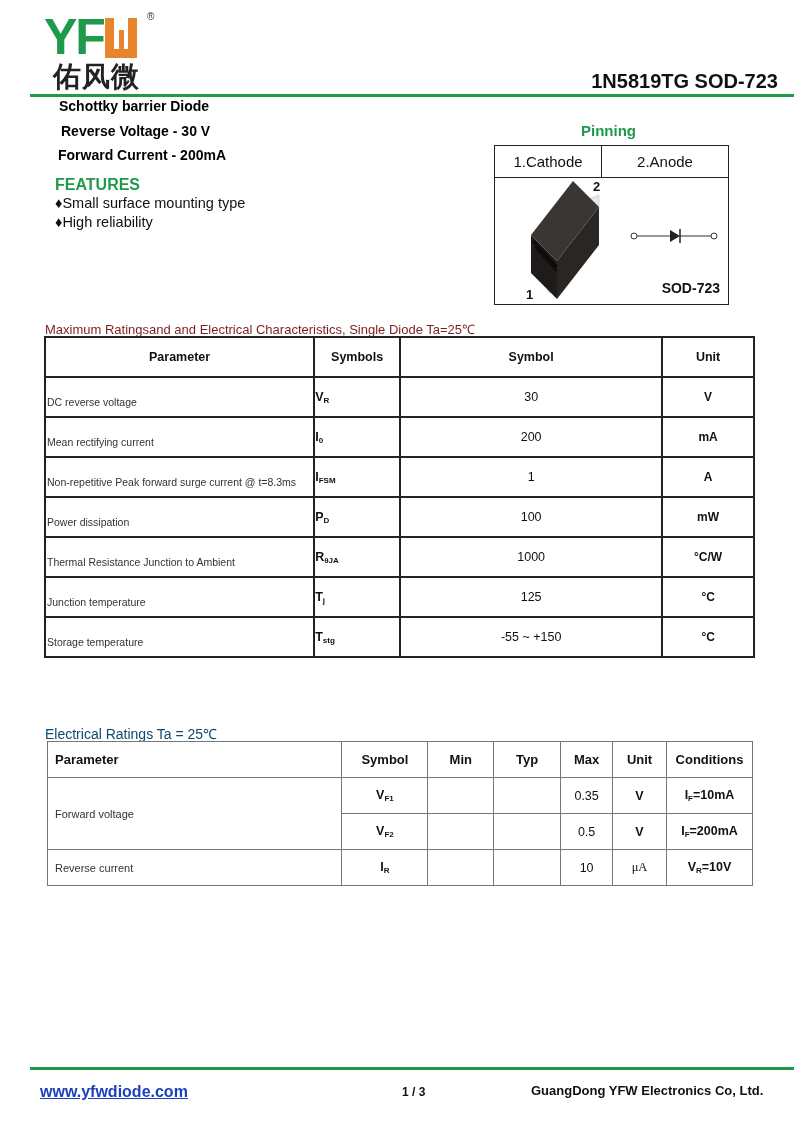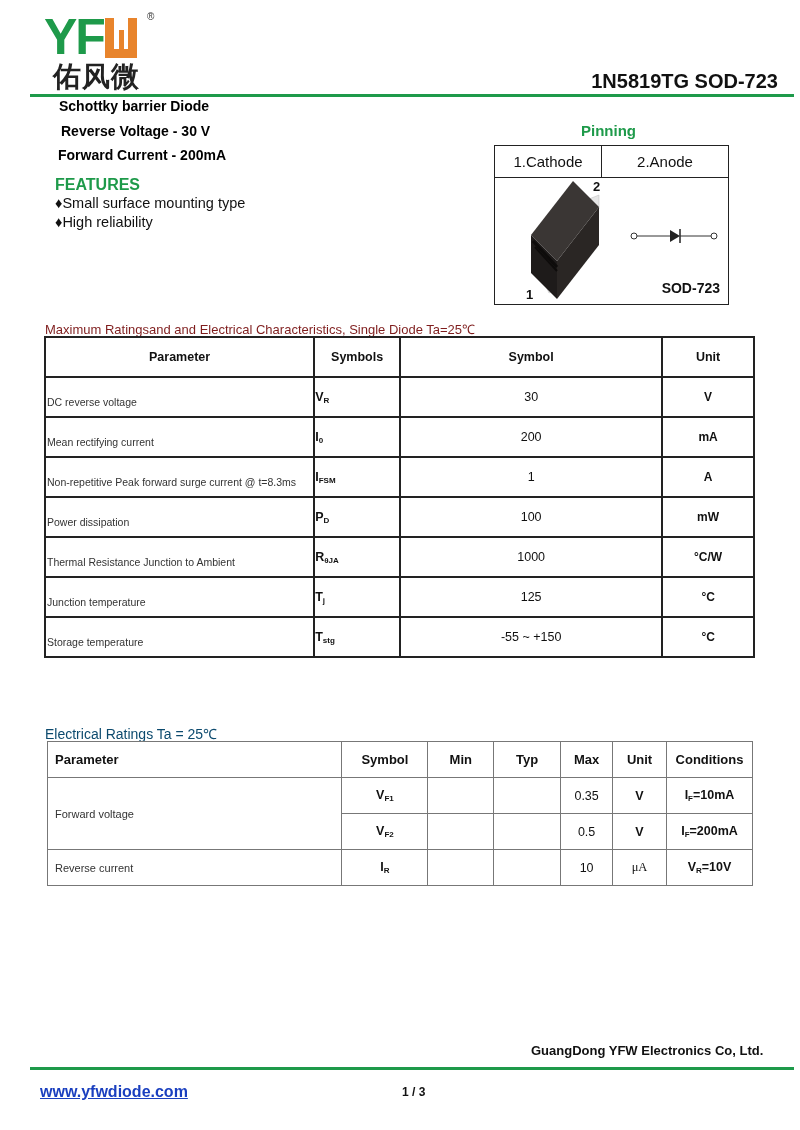--- a/index.html
+++ b/index.html
@@ -61,21 +61,21 @@
   #elec-table td, #elec-table th { border: 1.5px solid #777; height: 36px; font-size: 12.5px; }
   #elec-table th { font-weight: bold; text-align: center; font-size: 13px; }
   #elec-table th.left { text-align: left; padding-left: 7px; }
   #elec-table td.param { font-size: 11px; color: #333; padding-left: 7px; }
   #elec-table td.c { text-align: center; }
   #elec-table td.b { font-weight: bold; }
 
   #bottom-rule { left: 30px; top: 1067px; width: 764px; }
   #footer-url { left: 40px; top: 1083px; font-size: 16px; font-weight: bold; color: #1a3fbf; text-decoration: underline; }
   #footer-page { left: 402px; top: 1085px; font-size: 12px; font-weight: bold; color: #111; }
-  #footer-company { left: 531px; top: 1043px; font-size: 13px; font-weight: bold; color: #111; }
+  #footer-company { left: 531px; top: 1083px; font-size: 13px; font-weight: bold; color: #111; }
 </style>
 </head>
 <body>
 
 <div id="logo-letters" class="abs">
   <span class="g">Y</span><span class="g">F</span><span id="logo-u"><span class="l"></span><span class="m"></span><span class="r"></span><span class="b"></span></span>
 </div>
 <div id="logo-reg" class="abs">®</div>
 <div id="logo-cn" class="abs">佑风微</div>
 

